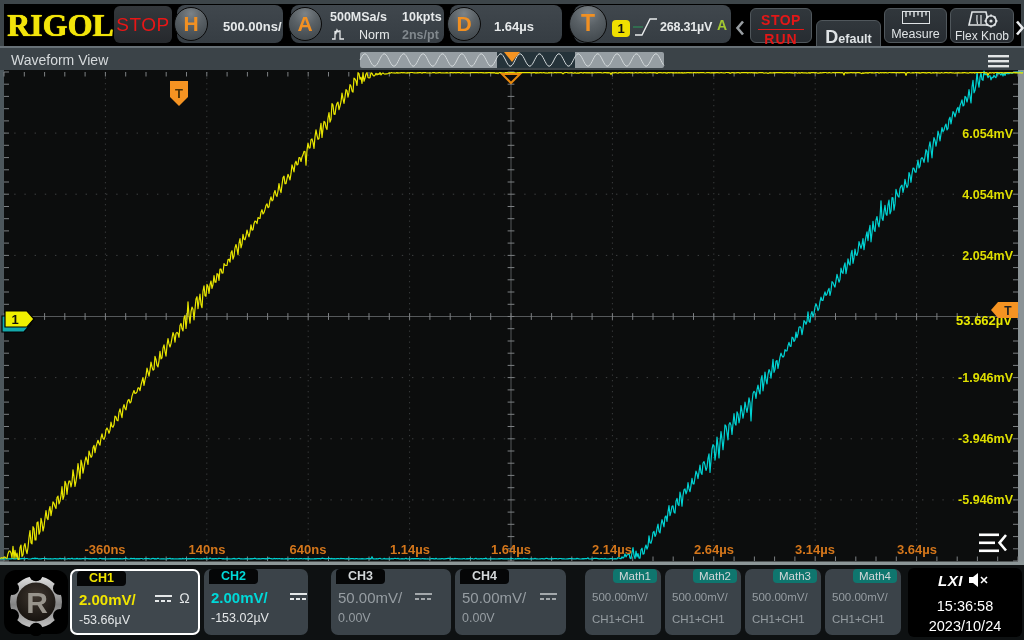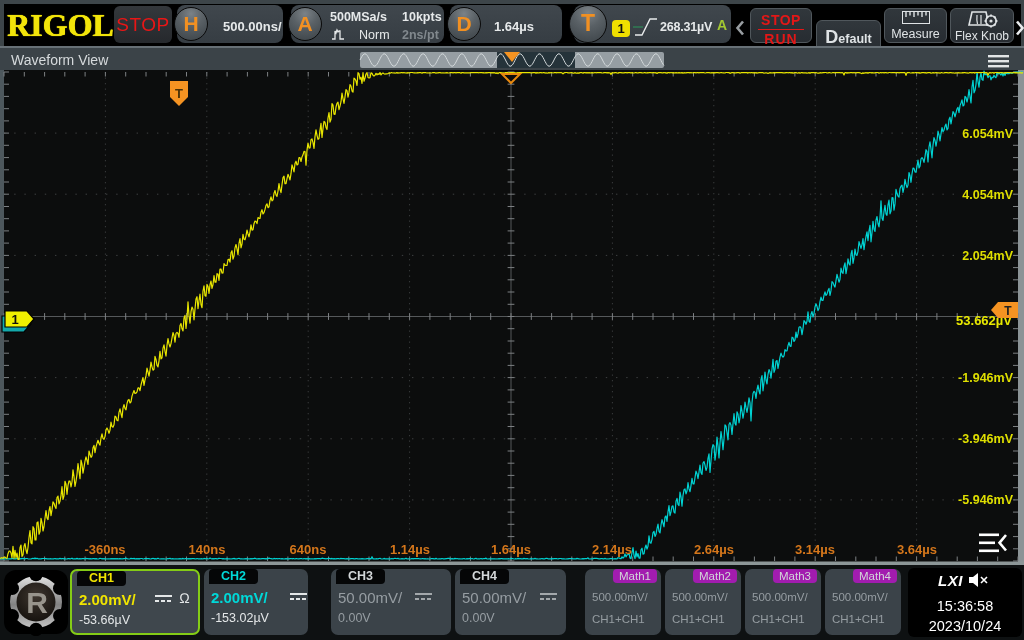--- a/index.html
+++ b/index.html
@@ -14,21 +14,21 @@
 .gtxt{color:#81888d;font-size:12.5px;font-weight:700;position:absolute;}
 
 .tbtn{position:absolute;top:4px;height:35px;background:linear-gradient(#31373c,#272c31);border:1px solid #50575c;border-radius:6px;color:#dfe3e5;text-align:center;}
 
 #wvbar{position:absolute;left:0;top:46px;width:1024px;height:24px;background:#3b4348;border-top:2px solid #677076;}
 #wvbar .t{position:absolute;left:11px;top:4px;color:#d6dadc;font-size:14px;}
 
 #botbar{position:absolute;left:0;top:565px;width:1024px;height:75px;background:#0e1112;}
 .chbox{position:absolute;top:4px;height:66px;background:#3b4349;border-radius:7px;}
 .chtab{position:absolute;left:5px;top:0px;height:15px;background:#050607;border-radius:4px 4px 4px 0;font-size:12.5px;font-weight:700;padding:0 12px;line-height:15px;}
-.mtab{position:absolute;right:4px;top:0px;height:14px;background:#a21caf;border-radius:4px;font-size:11.5px;padding:0 6px;line-height:14px;color:#d3d7d9;}
+.mtab{position:absolute;right:4px;top:0px;height:14px;background:#0f766e;border-radius:4px;font-size:11.5px;padding:0 6px;line-height:14px;color:#d3d7d9;}
 .r1{position:absolute;left:7px;top:20px;font-size:15px;}
 .r2{position:absolute;left:7px;top:42px;font-size:12.5px;color:#e4e7e8;}
 .mr1{position:absolute;left:7px;top:22px;font-size:11.5px;color:#969da2;}
 .mr2{position:absolute;left:7px;top:44px;font-size:11.5px;color:#969da2;}
 .dcic{position:absolute;top:24px;width:17px;height:9px;}
 .dcic .a{position:absolute;left:0;top:0;width:100%;height:2px;background:#e4e7e8;}
 .dcic .b{position:absolute;left:0;top:5px;width:4px;height:2px;background:#e4e7e8;box-shadow:6px 0 0 #e4e7e8,12px 0 0 #e4e7e8;}
 #infop{position:absolute;left:908px;top:3px;width:114px;height:69px;background:#000;border-radius:6px;color:#fff;}
 </style></head><body>
 <div id="scr">
@@ -177,21 +177,21 @@
           <circle cx="32" cy="59.5" r="6.8"></circle>
    <circle cx="8.2" cy="18.3" r="6.8"></circle>
           <circle cx="55.8" cy="18.3" r="6.8"></circle>
    <circle cx="8.2" cy="45.7" r="6.8"></circle>
           <circle cx="55.8" cy="45.7" r="6.8"></circle>
   </g>
   <circle cx="32" cy="32" r="19.5" fill="url(#ig)"></circle>
   <text x="33" y="43" fill="#98948c" font-size="30" font-weight="700" text-anchor="middle" font-family="Liberation Serif,serif">R</text>
  </svg>
 
- <div class="chbox" style="left:70px;width:130px;border:2px solid #84cc16;background:#3f474d;">
+ <div class="chbox" style="left:70px;width:130px;border:2px solid #ffffff;background:#3f474d;">
    <div class="chtab" style="color:#f0e400;">CH1</div>
    <div class="r1" style="color:#f0e400;font-weight:700;">2.00mV/</div>
    <div class="dcic" style="left:83px;">
           <div class="a"></div>
           <div class="b"></div>
         </div>
    <div style="position:absolute;left:107px;top:19px;color:#e4e7e8;font-size:14px;">Ω</div>
    <div class="r2">-53.66µV</div>
  </div>
  <div class="chbox" style="left:204px;width:104px;">

